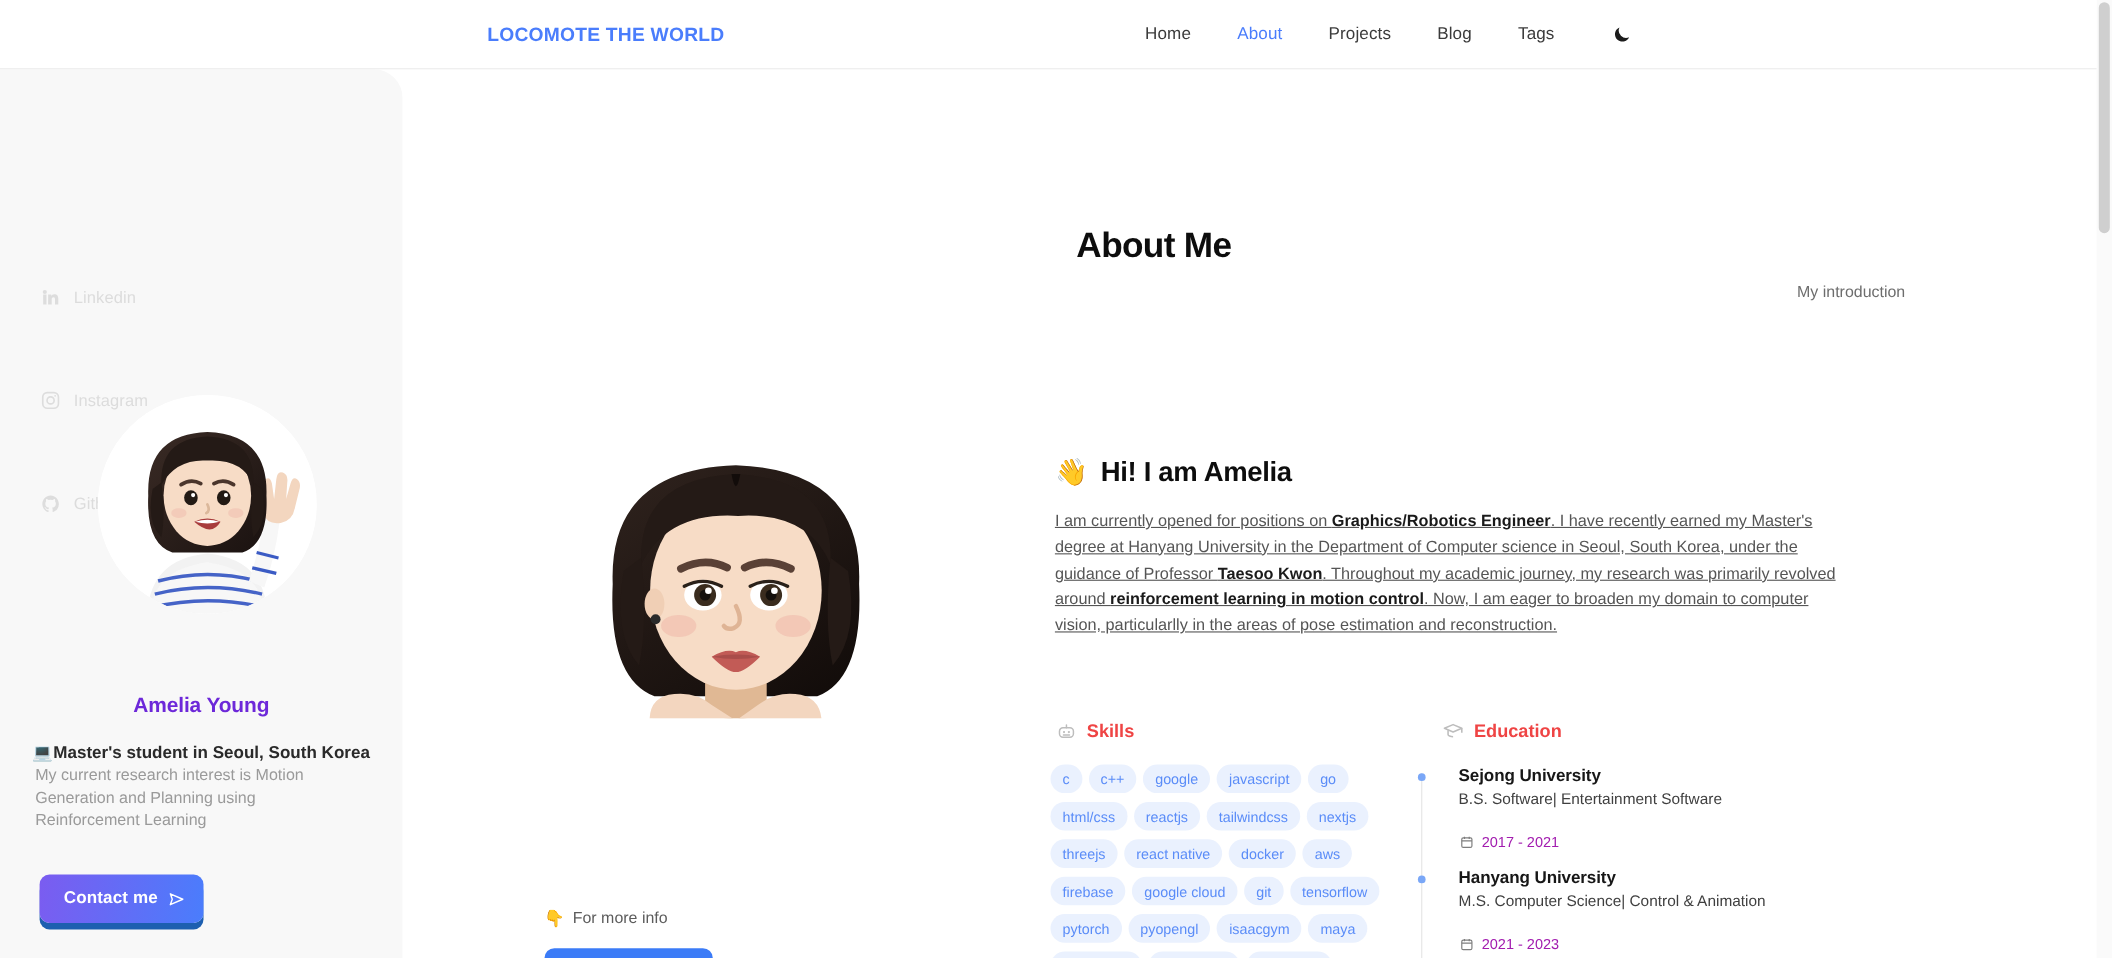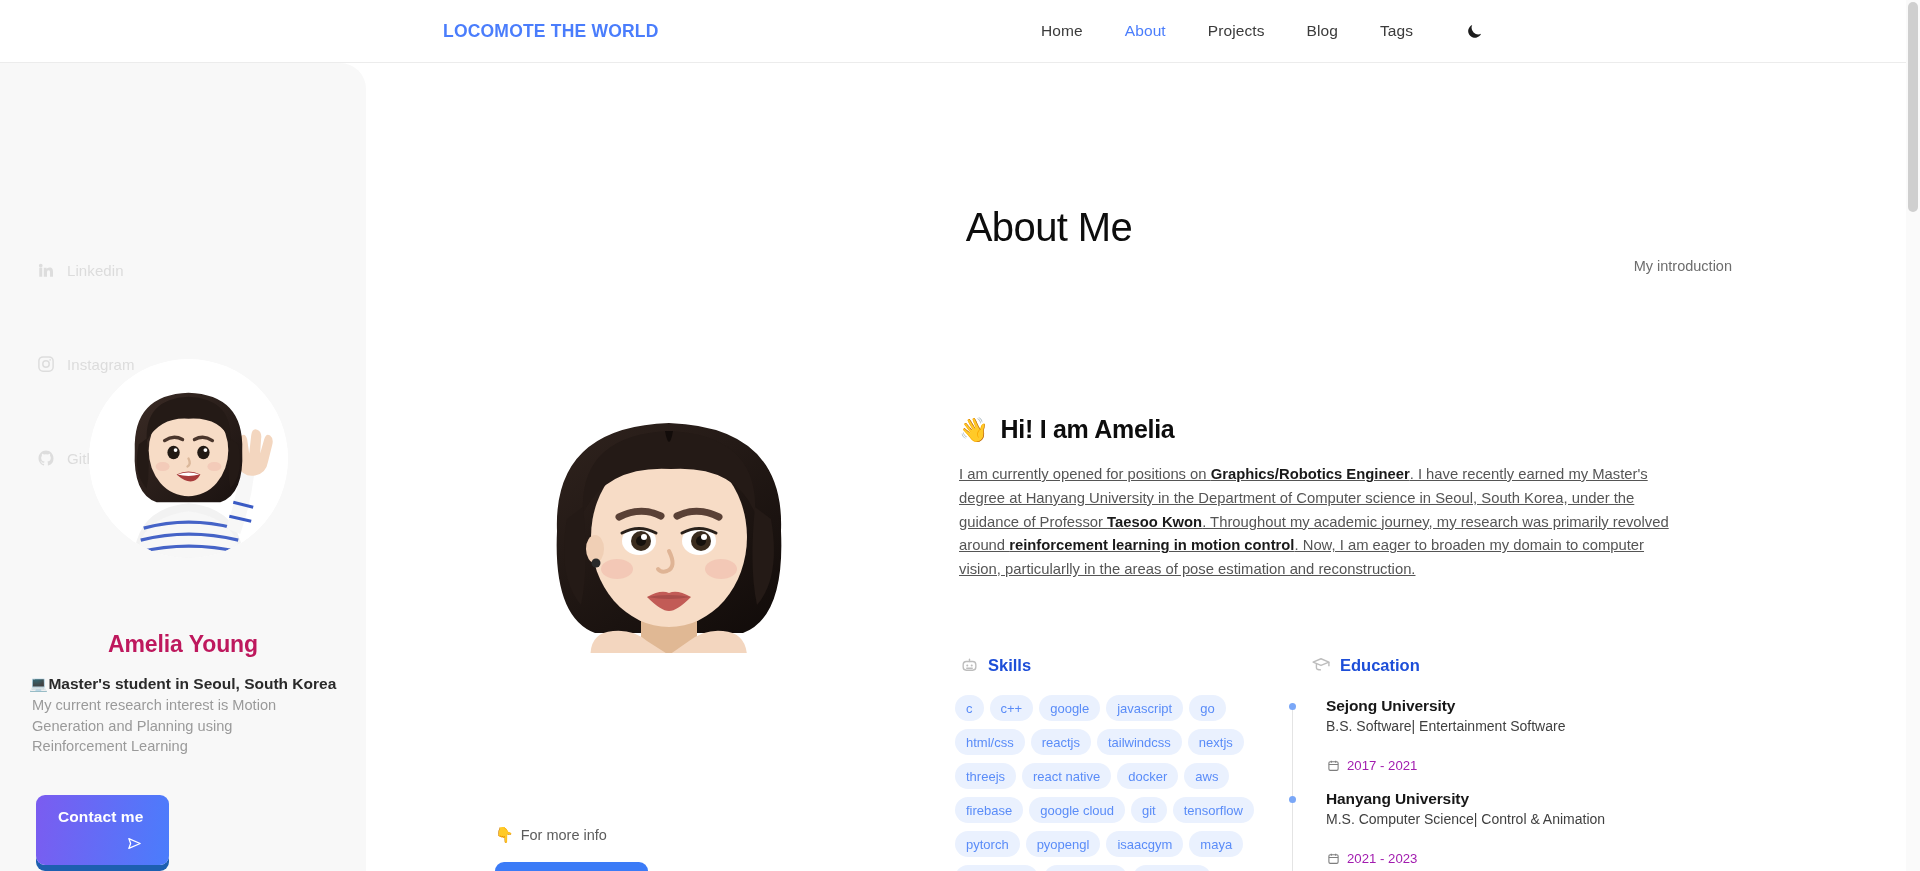--- a/index.html
+++ b/index.html
@@ -114,23 +114,23 @@
     overflow: hidden;
     background: #ffffff;
   }
   .avatar-wrap svg { display: block; width: 199px; height: 199px; }
 
   .profile-name {
     position: absolute;
     top: 568px; left: 0;
     width: 366px;
     text-align: center;
-    font-size: 23px;
-    font-weight: 700;
-    color: #be185d;
+    font-size: 19px;
+    font-weight: 700;
+    color: #6d28d9;
     letter-spacing: -0.1px;
   }
   .profile-role {
     position: absolute;
     top: 612px; left: 0;
     width: 366px;
     text-align: center;
     font-size: 15.5px;
     font-weight: 700;
     color: #2a2a2a;
@@ -148,54 +148,53 @@
   }
 
   .contact-btn-wrap {
     position: absolute;
     top: 732px;
     left: 36px;
   }
   .contact-btn {
     position: relative;
     display: inline-flex;
-    align-items: flex-end;
+    align-items: center;
     gap: 9px;
-    padding: 13px 26px 13px 22px;
+    padding: 13px 16px 13px 22px;
     border: none;
     border-radius: 9px;
     background: linear-gradient(100deg, #7b5cf0 0%, #4a7dfc 100%);
     color: #ffffff;
     font-size: 15.5px;
     font-weight: 700;
     font-family: "Liberation Sans", sans-serif;
     cursor: pointer;
     box-shadow: 0 6px 0 0 #1d5fb0;
     letter-spacing: 0.1px;
-    flex-direction: column;
   }
   .contact-btn .send-icon { display: flex; align-items: center; }
 
   
   .main {
     position: absolute;
     top: 63px; left: 366px;
     width: 1540px;
     height: 808px;
     background: #ffffff;
     overflow: hidden;
   }
 
   .page-title {
     position: absolute;
     top: 142px; left: 0;
     width: 1366px;
     text-align: center;
-    font-size: 40px;
-    font-weight: 400;
+    font-size: 32px;
+    font-weight: 700;
     color: #0d0d0d;
     letter-spacing: -0.6px;
   }
   .page-subtitle {
     position: absolute;
     top: 195px; left: 0;
     width: 1366px;
     text-align: right;
     font-size: 14.5px;
     color: #6d6d6d;
@@ -271,21 +270,21 @@
   }
   .intro-body b { color: #1a1a1a; font-weight: 700; }
 
   .section-head {
     position: absolute;
     display: flex;
     align-items: center;
     gap: 9px;
     font-size: 16.5px;
     font-weight: 700;
-    color: #1d4ed8;
+    color: #ef4444;
   }
   .section-head .sec-icon {
     width: 20px; height: 20px;
     display: flex; align-items: center; justify-content: center;
     color: #bdbdbd;
   }
   .section-head .sec-icon svg { display: block; }
 
   #skills-head { top: 592px; left: 593px; }
   #edu-head    { top: 592px; left: 945px; }

